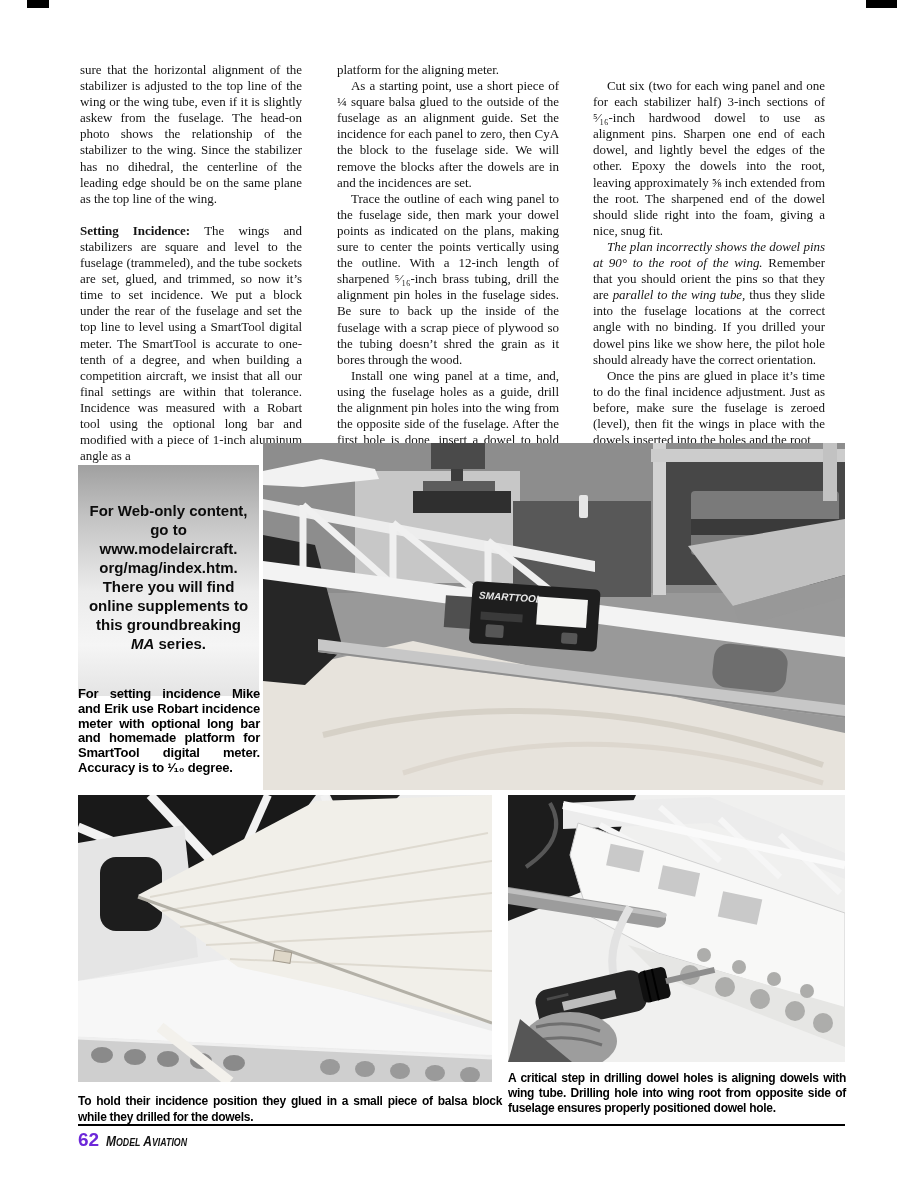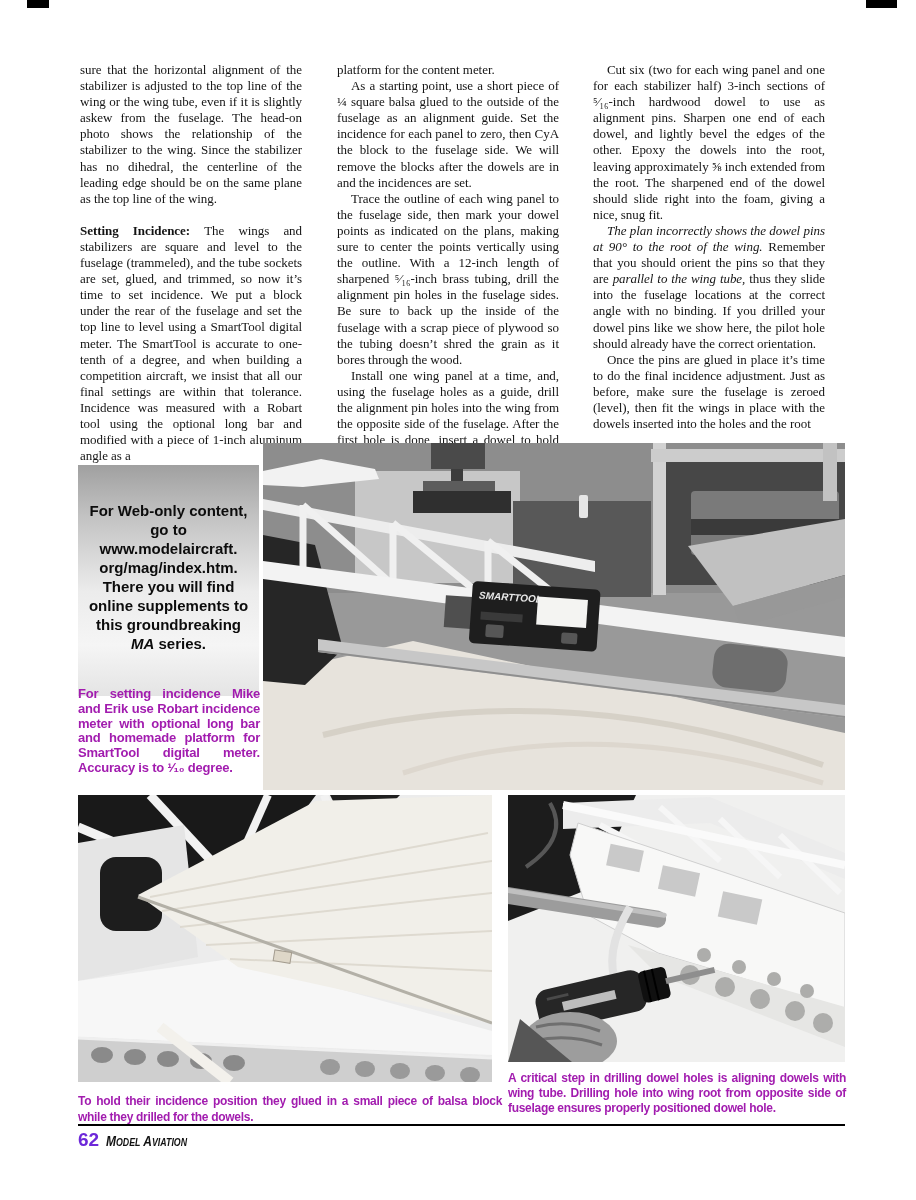--- a/index.html
+++ b/index.html
@@ -10,32 +10,32 @@
   .crop.r{left:866px;width:31px;}
 
   
   .col{position:absolute;top:62px;text-align:justify;
        font-size:13px;line-height:16.1px;letter-spacing:-0.05px;}
   .col p{margin:0;}
   .col p.in{text-indent:14px;}
   .col p.sp{margin-top:16px;}
   #c1{left:80px;width:222px;}
   #c2{left:337px;width:222px;}
-  #c3{left:593px;width:232px;}
+  #c3{left:593px;width:232px;margin-top:16px;}
 
   
   .webbox{position:absolute;left:78px;top:445px;width:181px;height:231px;
           background:linear-gradient(180deg,#a0a0a0 0%,#c2c2c2 22%,#ececec 55%,#f5f5f5 78%,#e4e4e4 100%);margin-top:20px;}
   .webtext{margin:0;padding:36px 10px 0 10px;text-align:center;
            font-family:"Liberation Sans",sans-serif;font-weight:bold;
            font-size:15px;line-height:19px;color:#0c0c0c;}
 
   
   .caption{position:absolute;font-family:"Liberation Sans",sans-serif;font-weight:bold;
-           color:#a21caf;text-align:justify;}
+           color:#000000;text-align:justify;}
   #cap-meter{left:78px;top:687px;width:182px;font-size:13px;line-height:14.8px;letter-spacing:-0.2px;}
   #cap-balsa{left:78px;top:1094px;width:424px;font-size:12px;line-height:15.5px;letter-spacing:-0.3px;}
   #cap-drill{left:508px;top:1071px;width:338px;font-size:12px;line-height:15.2px;letter-spacing:-0.3px;}
 
   
   figure{margin:0;position:absolute;overflow:hidden;background:#bdbdbd;}
   #fig-main{left:263px;top:443px;width:582px;height:347px;}
   #fig-bl{left:78px;top:795px;width:414px;height:287px;}
   #fig-br{left:508px;top:795px;width:337px;height:267px;}
   figure svg{display:block;}
@@ -54,21 +54,21 @@
 
   <div class="crop l"></div>
   <div class="crop r"></div>
 
   <section class="col" id="c1">
     <p>sure that the horizontal alignment of the stabilizer is adjusted to the top line of the wing or the wing tube, even if it is slightly askew from the fuselage. The head-on photo shows the relationship of the stabilizer to the wing. Since the stabilizer has no dihedral, the centerline of the leading edge should be on the same plane as the top line of the wing.</p>
     <p class="sp"><b>Setting Incidence: </b><span>The wings and stabilizers are square and level to the fuselage (trammeled), and the tube sockets are set, glued, and trimmed, so now it’s time to set incidence. We put a block under the rear of the fuselage and set the top line to level using a SmartTool digital meter. The SmartTool is accurate to one-tenth of a degree, and when building a competition aircraft, we insist that all our final settings are within that tolerance. Incidence was measured with a Robart tool using the optional long bar and modified with a piece of 1-inch aluminum angle as a</span></p>
   </section>
 
   <section class="col" id="c2">
-    <p>platform for the content meter.</p>
+    <p>platform for the aligning meter.</p>
     <p class="in">As a starting point, use a short piece of ¼ square balsa glued to the outside of the fuselage as an alignment guide. Set the incidence for each panel to zero, then CyA the block to the fuselage side. We will remove the blocks after the dowels are in and the incidences are set.</p>
     <p class="in">Trace the outline of each wing panel to the fuselage side, then mark your dowel points as indicated on the plans, making sure to center the points vertically using the outline. With a 12-inch length of sharpened ⁵⁄₁₆-inch brass tubing, drill the alignment pin holes in the fuselage sides. Be sure to back up the inside of the fuselage with a scrap piece of plywood so the tubing doesn’t shred the grain as it bores through the wood.</p>
     <p class="in">Install one wing panel at a time, and, using the fuselage holes as a guide, drill the alignment pin holes into the wing from the opposite side of the fuselage. After the first hole is done, insert a dowel to hold the alignment before you drill the second hole.</p>
   </section>
 
   <section class="col" id="c3">
     <p class="in">Cut six (two for each wing panel and one for each stabilizer half) 3-inch sections of ⁵⁄₁₆-inch hardwood dowel to use as alignment pins. Sharpen one end of each dowel, and lightly bevel the edges of the other. Epoxy the dowels into the root, leaving approximately ⅝ inch extended from the root. The sharpened end of the dowel should slide right into the foam, giving a nice, snug fit.</p>
     <p class="in"><i>The plan incorrectly shows the dowel pins at 90° to the root of the wing.</i><span> Remember that you should orient the pins so that they are </span><i>parallel to the wing tube,</i><span> thus they slide into the fuselage locations at the correct angle with no binding. If you drilled your dowel pins like we show here, the pilot hole should already have the correct orientation.</span></p>
     <p class="in">Once the pins are glued in place it’s time to do the final incidence adjustment. Just as before, make sure the fuselage is zeroed (level), then fit the wings in place with the dowels inserted into the holes and the root</p>
   </section>

